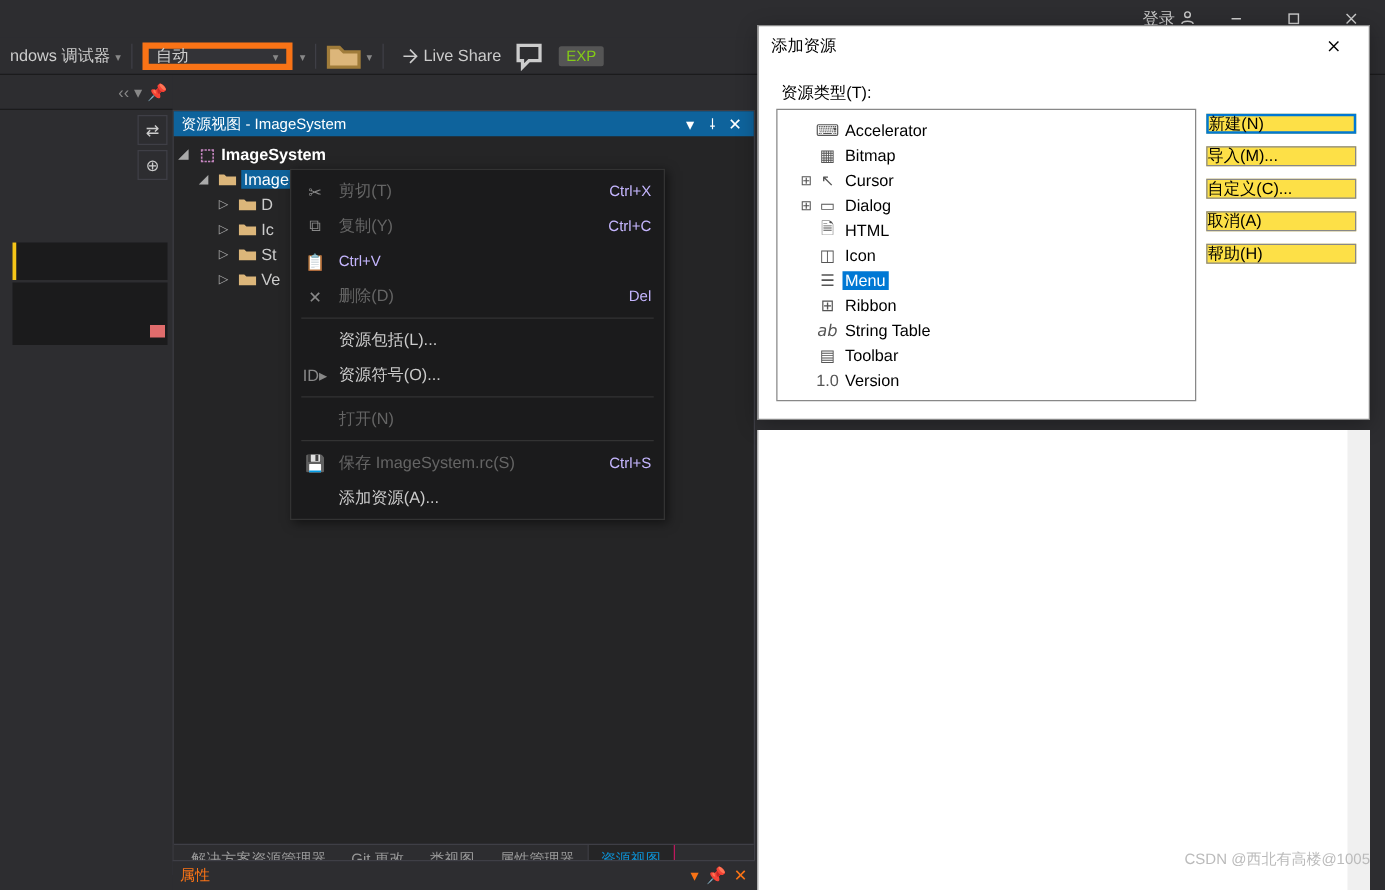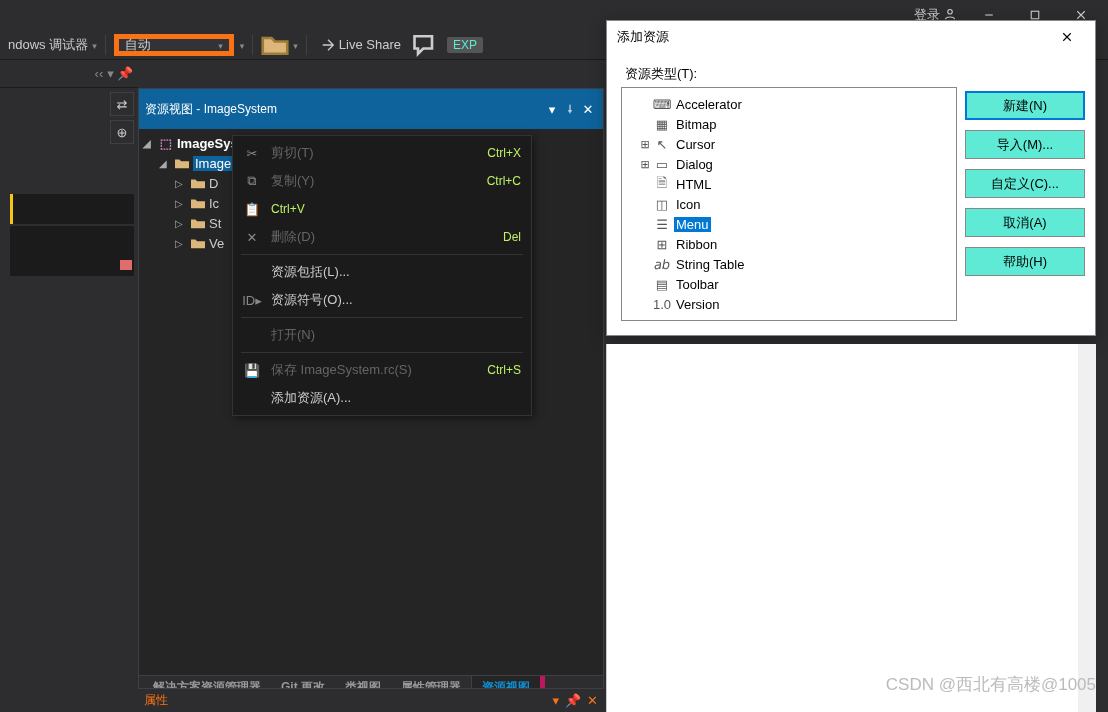--- a/index.html
+++ b/index.html
@@ -11,89 +11,89 @@
 .titlebar .winbtn { width:46px; height:30px; display:flex; align-items:center; justify-content:center; color:#ccc; }
 .titlebar svg { width:12px; height:12px; }
 
 
 .toolbar { height:30px; background:#2d2d30; display:flex; align-items:center; gap:4px; padding:0 8px; border-bottom:1px solid #1b1b1c; }
 .toolbar .txt { color:#ccc; }
 .toolbar .combo { background:#333337; border:5px solid #f97316; height:22px; display:flex; align-items:center; padding:0 6px; gap:6px; color:#ccc; min-width:120px; }
 .toolbar .sep { width:1px; height:20px; background:#3f3f46; margin:0 4px; }
 .toolbar .tbtn { display:flex; align-items:center; gap:4px; padding:2px 6px; color:#ccc; }
 .toolbar .iconbtn { width:28px; height:22px; display:flex; align-items:center; justify-content:center; color:#c9a86a; }
-.toolbar .badge { background:#555; color:#5eead4; padding:1px 6px; border-radius:2px; font-size:12px; margin-left:4px; }
+.toolbar .badge { background:#555; color:#84cc16; padding:1px 6px; border-radius:2px; font-size:12px; margin-left:4px; }
 
 
 .leftstrip { position:absolute; left:0; top:60px; width:138px; height:640px; background:#2d2d30; }
 .leftstrip .top { height:28px; display:flex; justify-content:flex-end; align-items:center; gap:4px; padding:0 4px; border-bottom:1px solid #1b1b1c; }
 .leftstrip .icons { display:flex; flex-direction:column; align-items:flex-end; padding:4px; gap:4px; }
 .leftstrip .icons > div { width:24px; height:24px; display:flex; align-items:center; justify-content:center; border:1px solid #3f3f46; }
 .leftstrip .panel-placeholder { margin-top:40px; padding:4px; }
 .leftstrip .tabstub { background:#1b1b1c; border-left:3px solid #f5c518; height:30px; margin:2px 0 2px 6px; }
 .leftstrip .tabstub2 { background:#1b1b1c; height:50px; margin:2px 0 2px 6px; }
 .leftstrip .marker { position:absolute; top:200px; left:120px; width:12px; height:10px; background:#e06c6c; }
 
 
 .resview { position:absolute; left:138px; top:88px; width:466px; height:612px; background:#252526; border:1px solid #3f3f46; }
-.resview .hdr { height:40px; background:#0e639c; color:#fff; display:flex; align-items:center; padding:0 6px; }
+.resview .hdr { height:20px; background:#0e639c; color:#fff; display:flex; align-items:center; padding:0 6px; }
 .resview .hdr .title { flex:1; font-size:12px; }
 .resview .hdr .hbtn { width:18px; height:18px; display:flex; align-items:center; justify-content:center; color:#fff; }
 .resview .tree { padding:4px 0; }
 .treerow { display:flex; align-items:center; height:20px; gap:3px; padding-left:4px; white-space:nowrap; overflow:hidden; }
 .treerow .exp { width:12px; color:#aaa; font-size:10px; }
 .treerow .ic { width:16px; height:16px; display:flex; align-items:center; justify-content:center; }
 .treerow.bold { font-weight:bold; color:#fff; }
 .treerow.sel .name { background:#0e639c; color:#fff; padding:0 2px; }
 .folder-ic { color:#dcb67a; }
 .rc-ic { color:#c586c0; }
 
 
 .bottomtabs { position:absolute; bottom:24px; left:0; right:0; height:24px; background:#2d2d30; display:flex; align-items:flex-end; padding-left:4px; gap:0; border-top:1px solid #3f3f46; overflow:hidden; }
 .bottomtabs .tab { padding:3px 10px; color:#999; font-size:12px; border-top:2px solid transparent; }
-.bottomtabs .tab.active { color:#0e90d2; border-top-color:#0e639c; background:#252526; border-left:1px solid #3f3f46; border-right:5px solid #be185d; }
+.bottomtabs .tab.active { color:#0e90d2; border-top-color:#0e639c; background:#252526; border-left:1px solid #3f3f46; border-right:1px solid #be185d; }
 
 
 .propbar { position:absolute; bottom:0; left:138px; width:466px; height:24px; background:#2d2d30; display:flex; align-items:center; padding:0 6px; color:#f97316; border-top:1px solid #3f3f46; }
 .propbar .t { flex:1; font-size:12px; }
 
 
 .ctxmenu { position:absolute; left:232px; top:135px; width:300px; background:#1b1b1c; border:1px solid #333; box-shadow:2px 2px 8px rgba(0,0,0,.5); padding:3px 0; }
 .ctxmenu .item { display:flex; align-items:center; height:28px; padding:0 10px; gap:10px; color:#ccc; }
 .ctxmenu .item.disabled { color:#656565; }
 .ctxmenu .item .ic { width:18px; display:flex; justify-content:center; color:#888; }
 .ctxmenu .item .lbl { flex:1; }
 .ctxmenu .item .kb { color:#888; font-size:12px; }
-.ctxmenu .item.disabled .kb { color:#bef264; }
+.ctxmenu .item.disabled .kb { color:#c4b5fd; }
 .ctxmenu .sep { height:1px; background:#333; margin:3px 8px; }
 
 
 .dialog { position:absolute; left:606px; top:0; width:490px; background:#fff; border:1px solid #888; box-shadow:0 4px 16px rgba(0,0,0,.3); color:#000;margin-top:20px; }
 .dialog .dlghdr { height:32px; display:flex; align-items:center; padding:0 10px; }
 .dialog .dlghdr .t { flex:1; font-size:13px; }
 .dialog .dlghdr .xbtn { width:36px; height:28px; display:flex; align-items:center; justify-content:center; }
 .dialog .body { display:flex; padding:8px 10px 14px 14px; gap:8px; }
 .dialog .treebox { flex:1; border:1px solid #888; height:270px; padding:6px 4px; overflow:auto; }
 .dialog .btncol { width:120px; display:flex; flex-direction:column; gap:10px; }
-.dialog .btncol .dbtn { height:29px; border:1px solid #888; background:#5eead4; display:flex; align-items:center; justify-content:center; font-size:13px; }
+.dialog .btncol .dbtn { height:16px; border:1px solid #888; background:#fde047; display:flex; align-items:center; justify-content:flex-start; font-size:13px; }
 .dialog .btncol .dbtn.default { border:2px solid #0078d4; }
 .dialog .lblrow { padding:4px 0 4px 4px; font-size:13px; }
 .drow { display:flex; align-items:center; height:20px; gap:3px; font-size:13px; }
 .drow .exp { width:10px; color:#555; font-size:11px; display:flex; justify-content:center; }
 .drow .ric { width:18px; height:16px; display:flex; align-items:center; justify-content:center; color:#555; }
 .drow .rl { padding:0 2px; }
 .drow.sel .rl { background:#0078d4; color:#fff; }
 .ind1 { padding-left:14px; }
 
 
 .whiteR { position:absolute; left:606px; top:344px; width:490px; height:368px; background:#fff; border-left:1px solid #ccc; }
 .whiteR .sbar { position:absolute; right:0; top:0; width:18px; height:100%; background:#f0f0f0; }
 
 
-.wmark { position:absolute; right:12px; bottom:16px; color:#bbb; font-size:17px; pointer-events:none; }
+.wmark { position:absolute; right:12px; bottom:16px; color:#bbb; font-size:12px; pointer-events:none; }
 
 
 .chev::after { content:"▾"; font-size:9px; color:#888; }
 
 svg { stroke:currentColor; fill:none; stroke-width:1.5; }
 </style>
 </head>
 <body>
 
 <div class="titlebar">
@@ -226,21 +226,21 @@
       <span class="exp">▷</span>
         <span class="ic folder-ic">
           <svg width="14" height="12" viewBox="0 0 16 12">
             <path d="M0 2h5l2 2h9v8H0z" fill="#dcb67a" stroke="none"></path>
           </svg>
         </span>
       <span class="name">Ve</span>
     </div>
   </div>
 
-  <div class="bottomtabs" style="position:absolute;bottom:0;left:0;font-weight:bold;">
+  <div class="bottomtabs" style="position:absolute;bottom:0;left:0;">
     <div class="tab"><span>解决方案资源管理器</span></div>
     <div class="tab"><span>Git 更改</span></div>
     <div class="tab"><span>类视图</span></div>
     <div class="tab"><span>属性管理器</span></div>
     <div class="tab active"><span>资源视图</span></div>
   </div>
 </div>
 
 <div class="propbar">
   <span class="t">属性</span>

